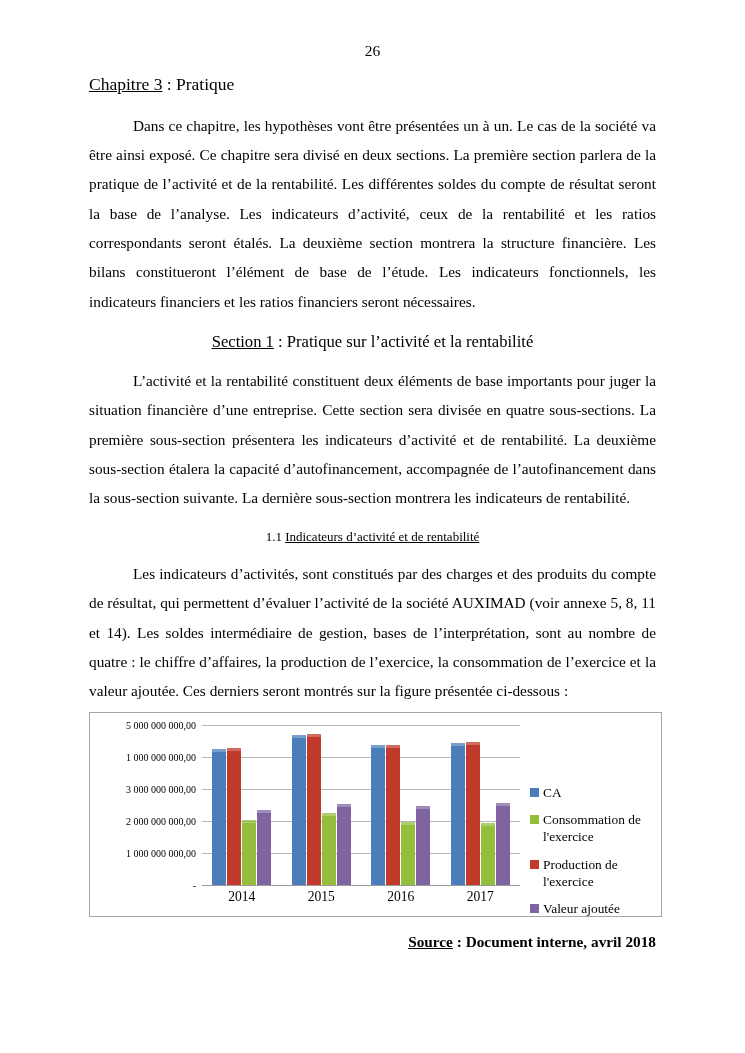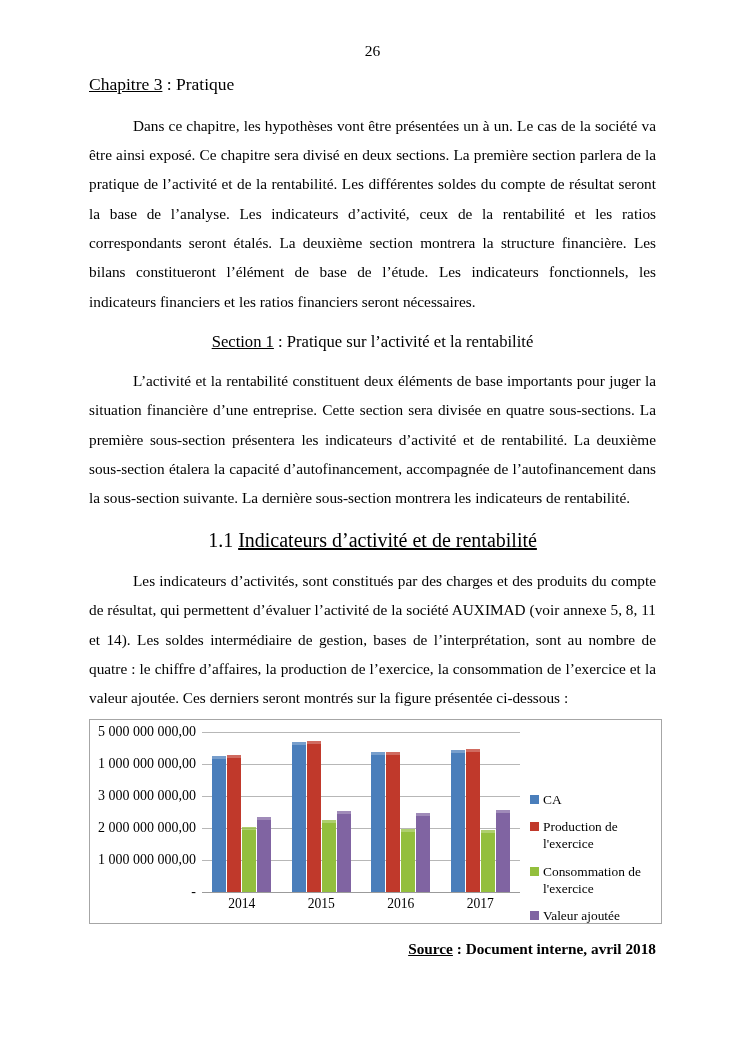--- a/index.html
+++ b/index.html
@@ -55,21 +55,21 @@
   h2.section-title {
     font-size: 16.6px;
     font-weight: normal;
     text-align: center;
     margin: 16px 0 14px 0;
   }
   h2.section-title .u {
     text-decoration: underline;
   }
   h3.subsection-title {
-    font-size: 20px;
+    font-size: 13px;
     font-weight: normal;
     text-align: center;
     margin: 16px 0 14px 0;
   }
   h3.subsection-title .u {
     text-decoration: underline;
   }
   .figure-caption {
     font-size: 15.3px;
     margin: 18px 0 8px 44px;
@@ -103,21 +103,21 @@
     left: 112px;
     top: 12px;
     width: 318px;
     height: 160px;
   }
   .ytick {
     position: absolute;
     right: 100%;
     margin-right: 6px;
     transform: translateY(-50%);
-    font-size: 14px;
+    font-size: 10px;
     white-space: nowrap;
     font-family: "Liberation Serif", serif;
     text-align: right;
   }
   .gridline {
     position: absolute;
     left: 0;
     width: 100%;
     height: 1px;
     background: #b7b7b7;
@@ -284,26 +284,26 @@
           <div class="xlabel" style="left: 119.25px;">2015</div>
           <div class="xlabel" style="left: 198.75px;">2016</div>
           <div class="xlabel" style="left: 278.25px;">2017</div>
         </div>
       <div class="legend" id="legend">
           <div class="legend-item">
             <span class="legend-swatch" style="background: rgb(74, 126, 187);"></span>
             <span class="legend-label">CA</span>
           </div>
           <div class="legend-item">
+            <span class="legend-swatch" style="background: rgb(147, 191, 61);"></span>
+            <span class="legend-label">Consommation de l'exercice</span>
+          </div>
+          <div class="legend-item">
             <span class="legend-swatch" style="background: rgb(192, 57, 43);"></span>
             <span class="legend-label">Production de l'exercice</span>
-          </div>
-          <div class="legend-item">
-            <span class="legend-swatch" style="background: rgb(147, 191, 61);"></span>
-            <span class="legend-label">Consommation de l'exercice</span>
           </div>
           <div class="legend-item">
             <span class="legend-swatch" style="background: rgb(128, 100, 162);"></span>
             <span class="legend-label">Valeur ajoutée</span>
           </div>
         </div>
     </div>
 
     <div class="source-line">
       <span class="u">Source</span><span> : Document interne, avril 2018</span>

